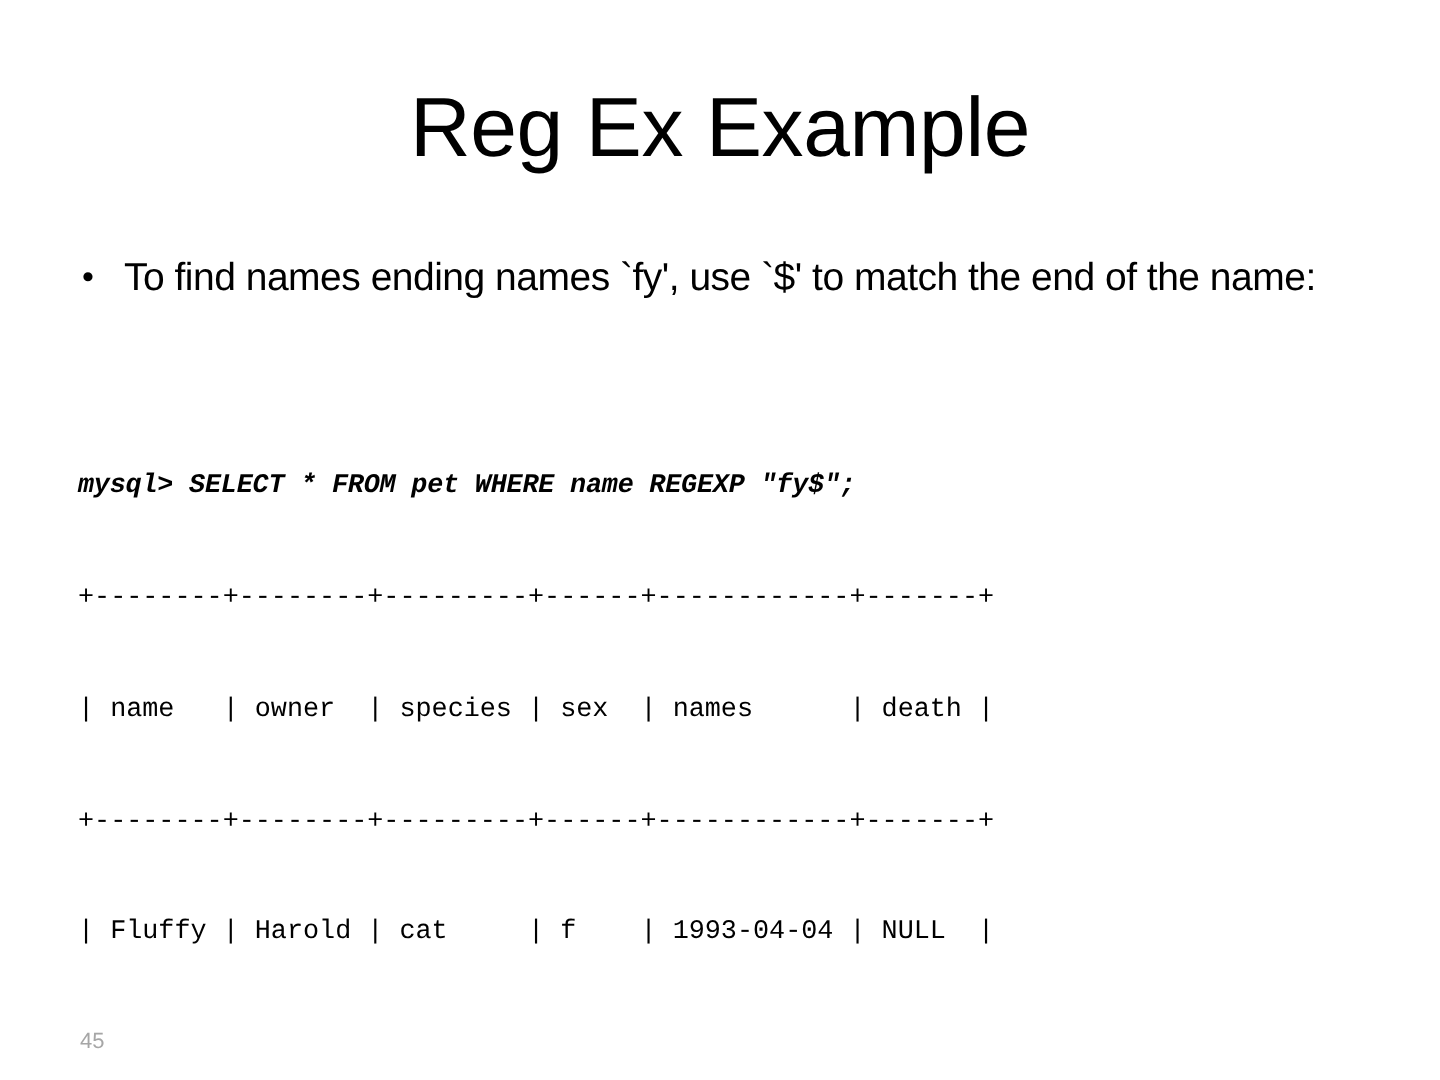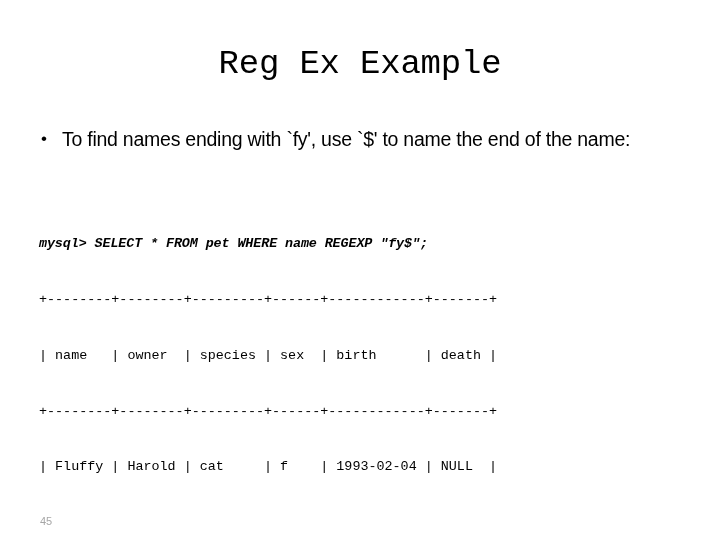--- a/index.html
+++ b/index.html
@@ -21,22 +21,22 @@
     background: #ffffff;
   }
 
   
   .slide-title {
     position: absolute;
     top: 44px;
     left: 0;
     width: 720px;
     text-align: center;
-    font-family: Liberation Mono, monospace;
-    font-size: 34px;
+    font-family: Liberation Sans, sans-serif;
+    font-size: 42px;
     font-weight: 400;
     line-height: 40px;
     color: #000000;
     letter-spacing: -0.2px;
     white-space: nowrap;
   }
 
   
   .body-block {
     position: absolute;
@@ -104,28 +104,28 @@
 </head>
 <body>
 
 <div class="slide">
 
   <div class="slide-title">Reg Ex Example</div>
 
   <div class="body-block">
     <div class="bullet-row">
       <span class="bullet-marker">•</span>
-      <span class="bullet-text">To find names ending with `fy', use `$' to name the end of the name:</span>
+      <span class="bullet-text">To find names ending names `fy', use `$' to match the end of the name:</span>
     </div>
   </div>
 
   <div class="console-block">
     <div class="console-line query">mysql&gt; SELECT * FROM pet WHERE name REGEXP "fy$";</div>
     <div class="console-line">+--------+--------+---------+------+------------+-------+</div>
-    <div class="console-line">| name   | owner  | species | sex  | birth      | death |</div>
+    <div class="console-line">| name   | owner  | species | sex  | names      | death |</div>
     <div class="console-line">+--------+--------+---------+------+------------+-------+</div>
-    <div class="console-line">| Fluffy | Harold | cat     | f    | 1993-02-04 | NULL  |</div>
+    <div class="console-line">| Fluffy | Harold | cat     | f    | 1993-04-04 | NULL  |</div>
     
   </div>
 
   <div class="page-number">45</div>
 
 </div>
 
 </body></html>

